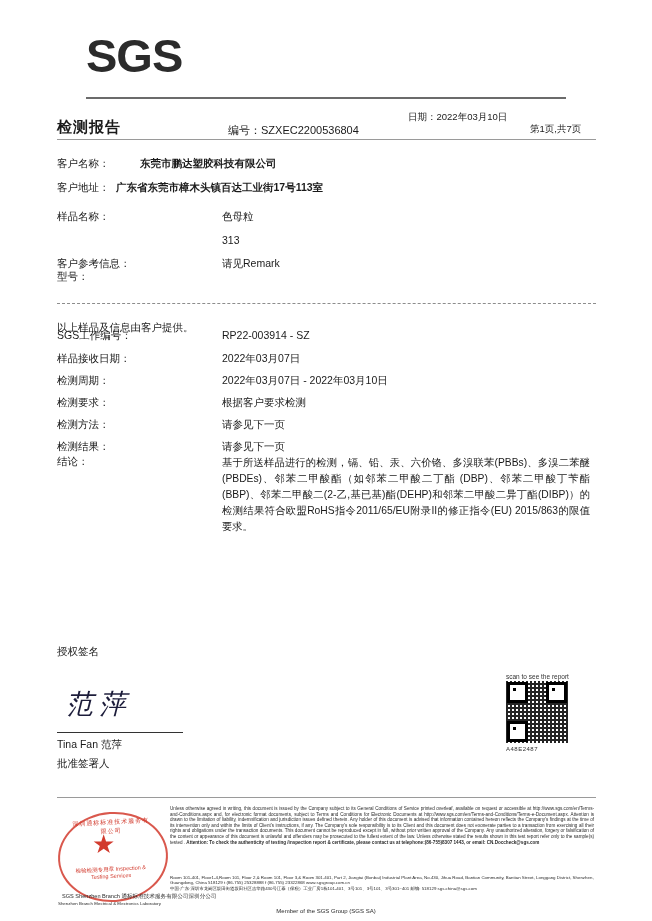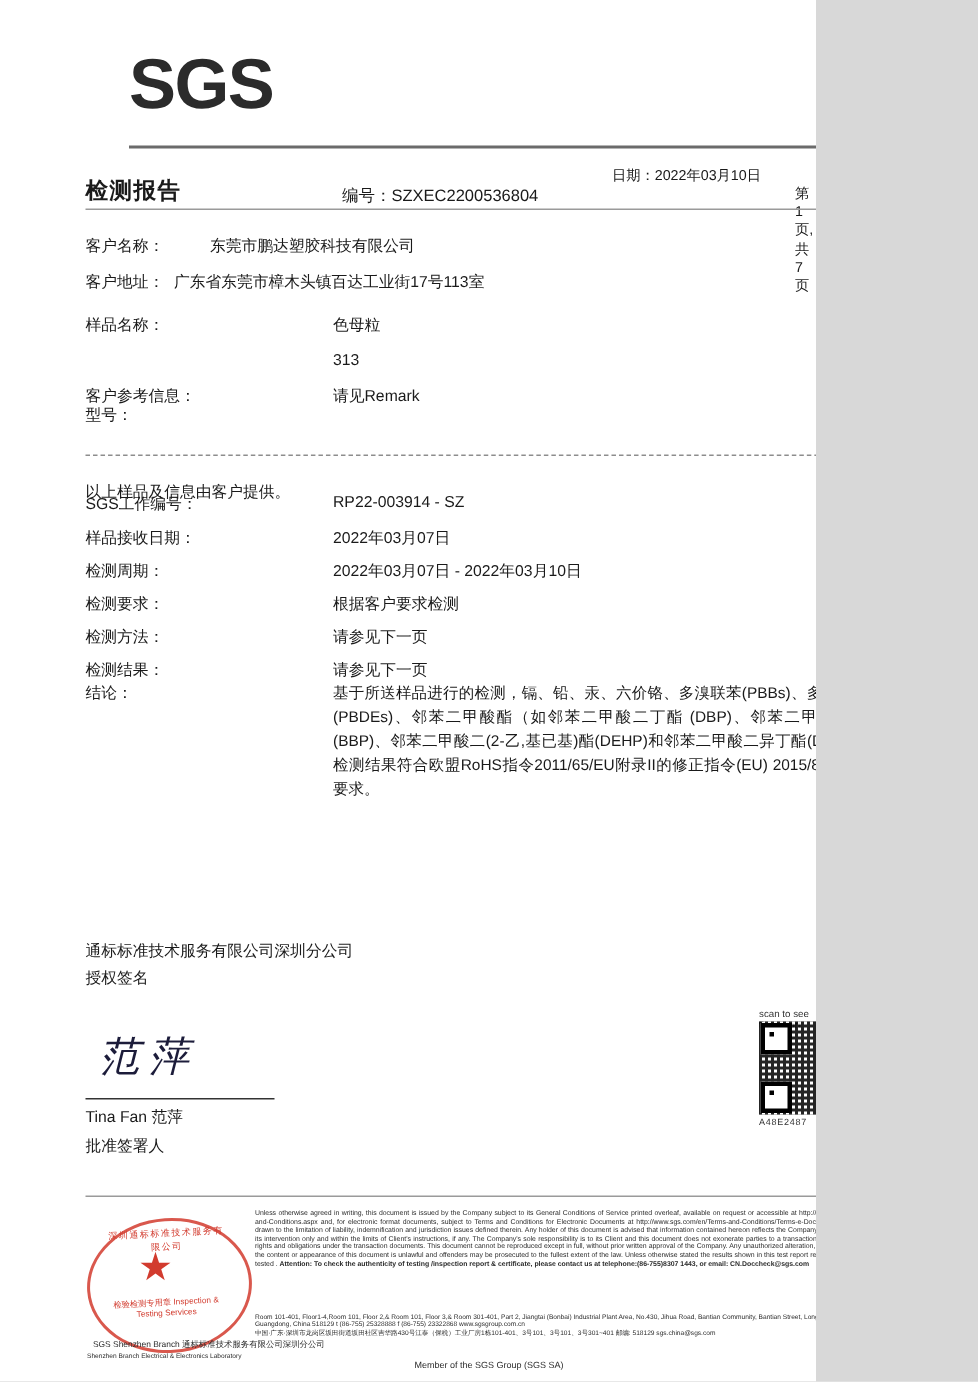--- a/index.html
+++ b/index.html
@@ -5,21 +5,21 @@
   html, body {
     margin: 0;
     padding: 0;
     background: #d8d8d8;
   }
   body {
     font-family: "Liberation Sans", sans-serif;
   }
   .page {
     position: relative;
-    width: 544px;
+    width: 652px;
     height: 921px;
     background: #ffffff;
     overflow: hidden;
   }
   
   .sgs-logo {
     position: absolute;
     left: 86px;
     top: 32px;
     font-family: "Liberation Sans", sans-serif;
@@ -82,21 +82,21 @@
     color: #1a1a1a;
     white-space: nowrap;
   }
   .fld-value {
     position: absolute;
     font-size: 10.5px;
     color: #1a1a1a;
     white-space: nowrap;
   }
   .fld-value.bold {
-    font-weight: normal;
+    font-weight: bold;
   }
   .dashed {
     position: absolute;
     left: 57px;
     width: 539px;
     border-top: 1px dashed #8d8d8d;
     height: 0;
   }
   .note {
     position: absolute;
@@ -369,21 +369,20 @@
 
   <div class="fld-label" style="left:57px; top:418px;">检测方法：</div>
   <div class="fld-value" style="left:222px; top:418px;">请参见下一页</div>
 
   <div class="fld-label" style="left:57px; top:440px;">检测结果：</div>
   <div class="fld-value" style="left:222px; top:440px;">请参见下一页</div>
 
   <div class="fld-label" style="left:57px; top:455px;">结论：</div>
   <div class="concl-text">基于所送样品进行的检测，镉、铅、汞、六价铬、多溴联苯(PBBs)、多溴二苯醚(PBDEs)、邻苯二甲酸酯（如邻苯二甲酸二丁酯 (DBP)、邻苯二甲酸丁苄酯(BBP)、邻苯二甲酸二(2-乙,基已基)酯(DEHP)和邻苯二甲酸二异丁酯(DIBP)）的检测结果符合欧盟RoHS指令2011/65/EU附录II的修正指令(EU) 2015/863的限值要求。</div>
 
-  <div class="sig-company">通标标准技术服务有限公司深圳分公司</div>
   <div class="sig-auth">授权签名</div>
   <div class="sig-script">范萍</div>
   <div class="sig-rule"></div>
   <div class="sig-name">Tina Fan 范萍</div>
   <div class="sig-role">批准签署人</div>
 
   <div class="qr-caption">scan to see the report</div>
   <div class="qr-box">
     <div class="qr-code"></div>
     <div class="qr-mask"></div>

